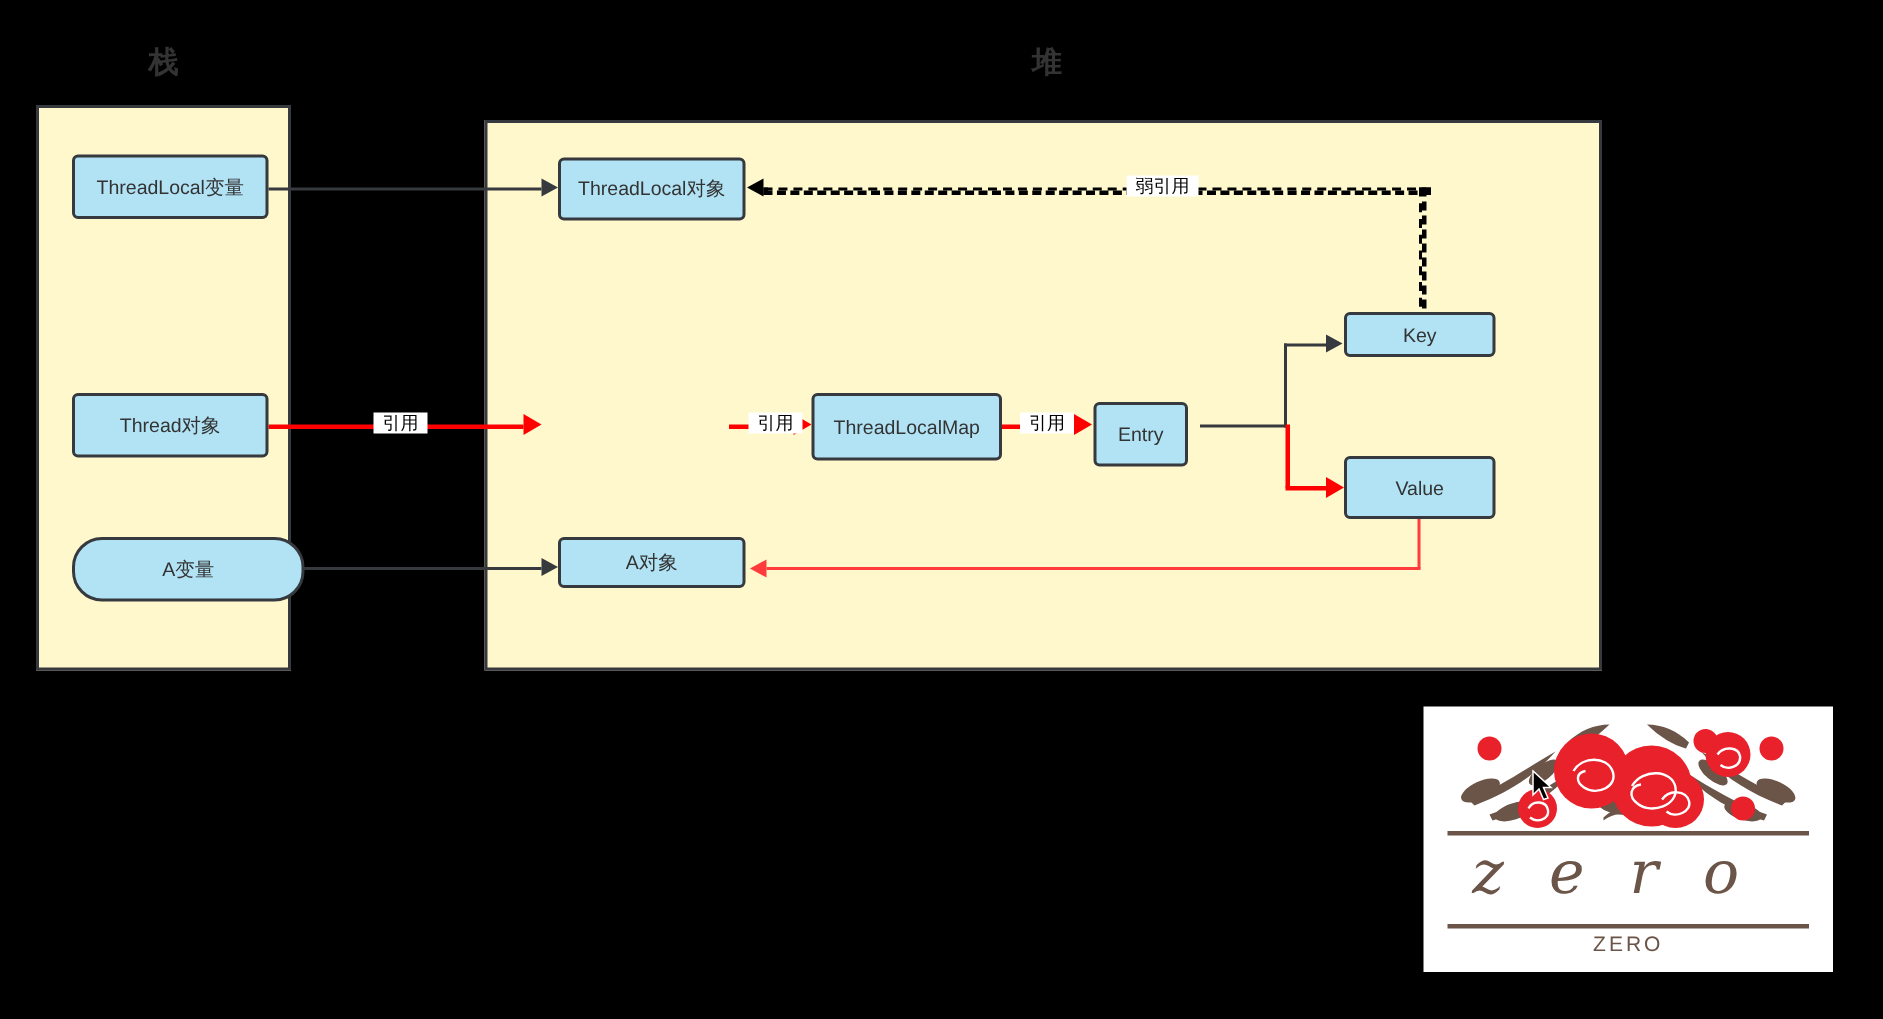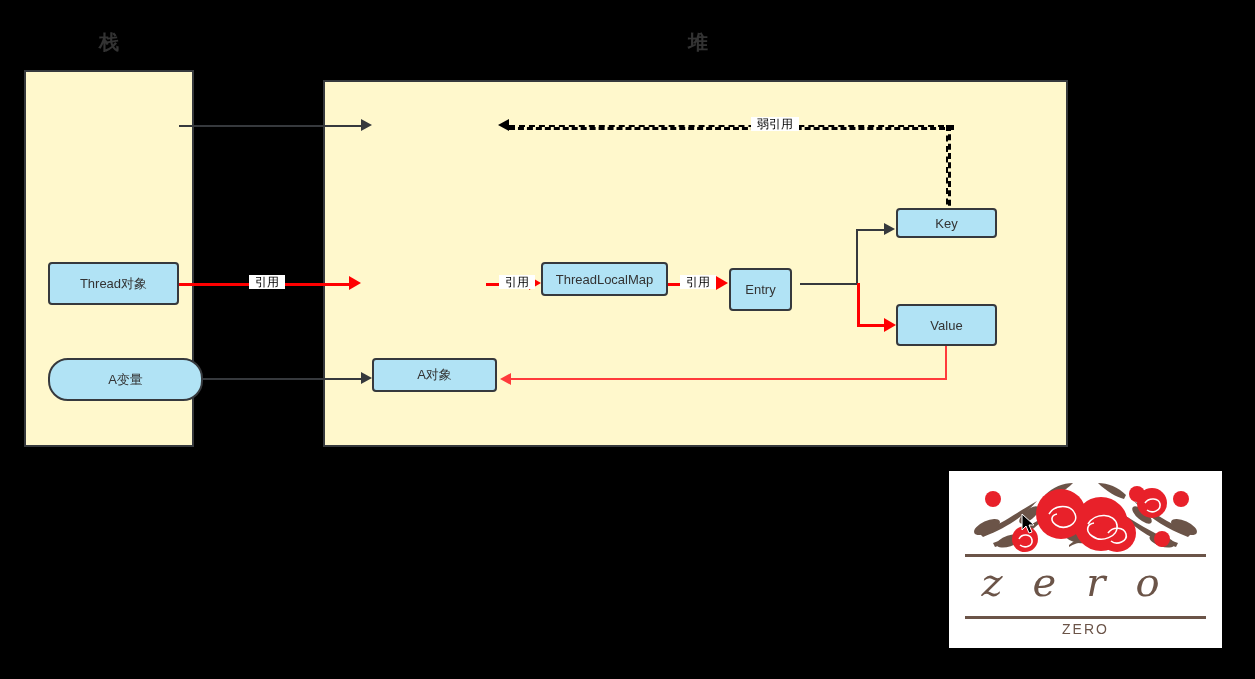--- a/index.html
+++ b/index.html
@@ -53,21 +53,21 @@
     color: #333333;
     font-size: 13px;
     white-space: nowrap;
     z-index: 5;
   }
   #n-threadlocal-var  { left: 48px;  top: 103px; width: 131px; height: 43px; }
   #n-thread-var       { left: 48px;  top: 262px; width: 131px; height: 43px; }
   #n-a-var            { left: 48px;  top: 358px; width: 155px; height: 43px; border-radius: 20px; }
   #n-threadlocal-obj  { left: 372px; top: 105px; width: 125px; height: 42px; }
   #n-thread-obj       { left: 362px; top: 262px; width: 124px; height: 43px; }
-  #n-threadlocalmap   { left: 541px; top: 262px; width: 127px; height: 34px; }
+  #n-threadlocalmap   { left: 541px; top: 262px; width: 127px; height: 45px; }
   #n-entry            { left: 729px; top: 268px; width: 63px;  height: 43px; }
   #n-key              { left: 896px; top: 208px; width: 101px; height: 30px; }
   #n-value            { left: 896px; top: 304px; width: 101px; height: 42px; }
   #n-a-obj            { left: 372px; top: 358px; width: 125px; height: 34px; }
 
   
   .hline, .vline {
     position: absolute;
     z-index: 3;
   }
@@ -201,23 +201,25 @@
   <div class="arrow arrow-left-dark" style="left:498px; top:119px;"></div>
   <div class="edge-label" id="lbl-weak">弱引用</div>
 
   <div class="vline thin-red" style="left:945px; top:346px; height:33px;"></div>
   <div class="hline thin-red" style="left:511px; top:378px; width:436px;"></div>
   <div class="arrow arrow-left-red" style="left:500px; top:373px;"></div>
 
   <div class="hline solid-dark" style="left:179px; top:378px; width:182px;"></div>
   <div class="arrow arrow-right-dark" style="left:361px; top:372px;"></div>
 
+  <div class="node" id="n-threadlocal-var">ThreadLocal变量</div>
   <div class="node" id="n-thread-var">Thread对象</div>
   <div class="node" id="n-a-var">A变量</div>
 
+  <div class="node" id="n-threadlocal-obj">ThreadLocal对象</div>
   <div class="node" id="n-threadlocalmap">ThreadLocalMap</div>
   <div class="node" id="n-entry">Entry</div>
   <div class="node" id="n-key">Key</div>
   <div class="node" id="n-value">Value</div>
   <div class="node" id="n-a-obj">A对象</div>
 
   <div id="logo">
 
     <svg width="273" height="100" viewBox="0 0 273 100">
       <g fill="#6b5448">

